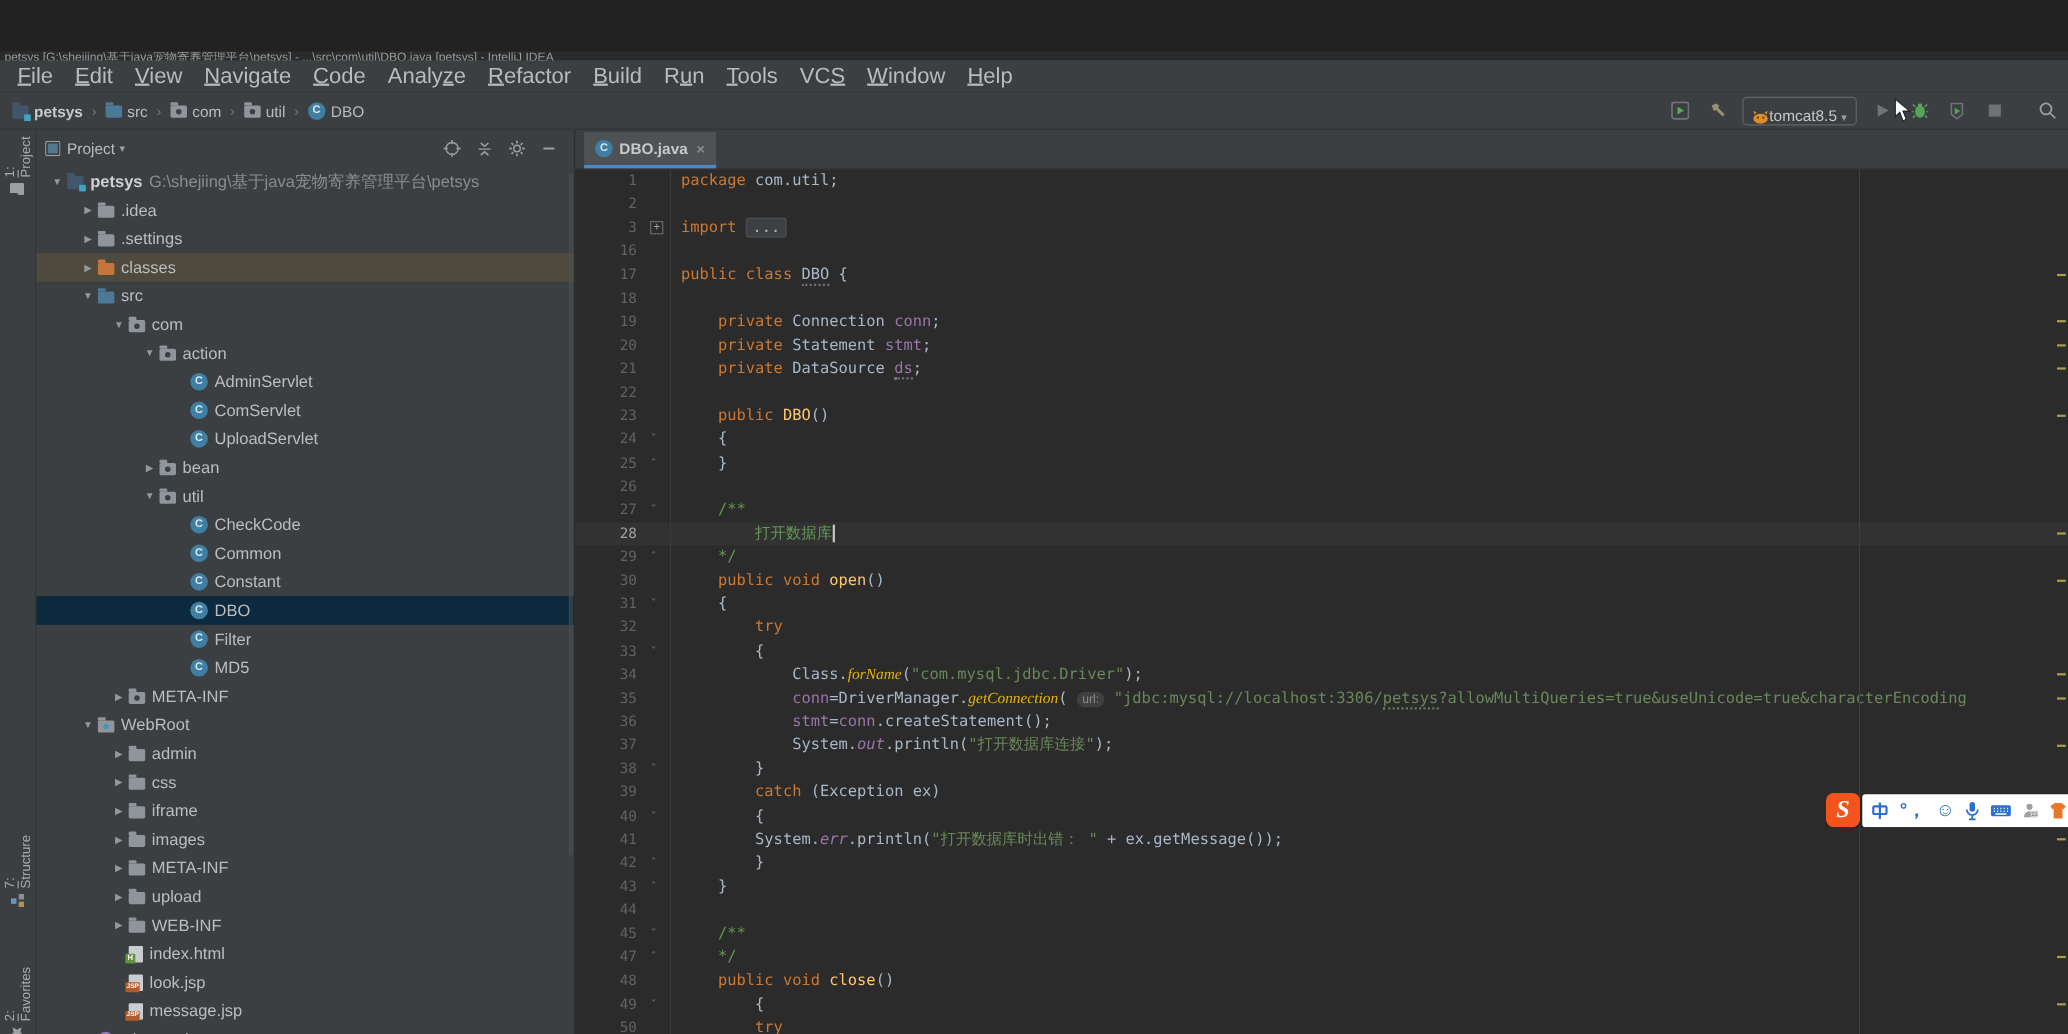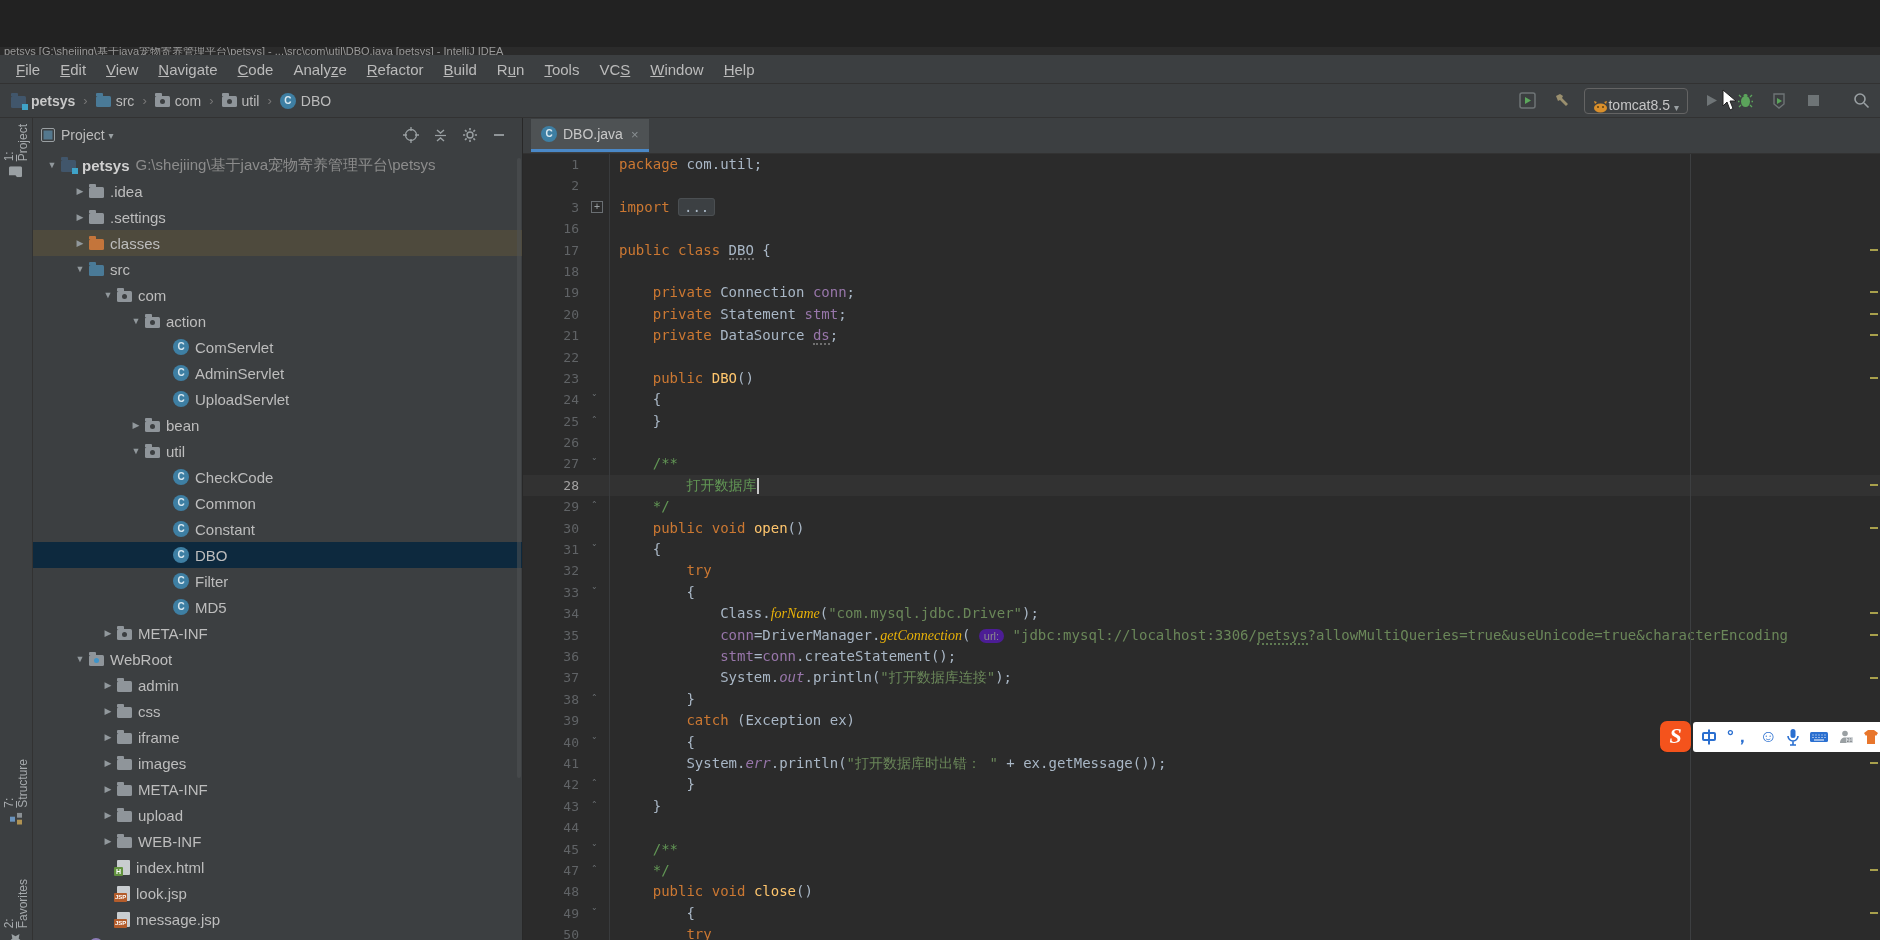--- a/index.html
+++ b/index.html
@@ -3,21 +3,21 @@
 <meta charset="utf-8">
 <style>
   html,body{margin:0;padding:0;background:#222;}
   .app{position:relative;width:1880px;height:940px;overflow:hidden;background:#3c3f41;
        font-family:"Liberation Sans",sans-serif;color:#bbbbbb;margin-top:47px;-webkit-font-smoothing:antialiased;}
   
   .titlebar{height:8px;background:#2b2b2b;overflow:hidden;color:#9a9a9a;font-size:11px;}
   .titlebar span{display:inline-block;transform:translateY(-3px);white-space:nowrap;padding-left:4px;}
   
   .menubar{height:28px;background:#3c3f41;border-bottom:1px solid #323232;display:flex;align-items:center;
-           padding-left:6px;font-size:15px;color:#bbbbbb;}
+           padding-left:6px;font-size:20px;color:#bbbbbb;}
   .menu-item{padding:0 10px;cursor:default;}
   .menu-item u{text-decoration:underline;}
   
   .navbar{height:33px;background:#3c3f41;border-bottom:1px solid #323232;display:flex;align-items:center;
           padding:0 8px;font-size:14px;}
   .crumbs{display:flex;align-items:center;gap:4px;}
   .crumb{display:flex;align-items:center;gap:5px;padding:1px 3px;}
   .crumb.bold{font-weight:bold;color:#c8c8c8;}
   .crumb-sep{color:#777;font-size:13px;padding:0 1px;}
   .nav-right{margin-left:auto;display:flex;align-items:center;gap:12px;}
@@ -68,21 +68,21 @@
         font:bold 7px/9px "Liberation Sans",sans-serif;padding:0 2px;border-radius:1px;}
   .ic-page.jsp::after{content:"JSP";position:absolute;left:-3px;bottom:-1px;background:#b35c2b;color:#fff;
         font:bold 6px/9px "Liberation Sans",sans-serif;padding:0 1px;border-radius:1px;}
   .ic-cp{width:14px;height:14px;border-radius:50%;background:#8d7cb8;}
   .ic-cp::before{content:"";position:absolute;left:2px;top:2px;width:10px;height:10px;border-radius:50%;background:#a79ac9;}
   .ic-meta{width:12px;height:14px;background:#9ba1a5;border-radius:1px;}
   .ic-meta::after{content:"";position:absolute;left:2px;right:2px;top:3px;height:8px;
         background:repeating-linear-gradient(#6a6f73 0 1px,transparent 1px 3px);}
   
   .editor{flex:1;display:flex;flex-direction:column;background:#2b2b2b;position:relative;min-width:0;}
-  .tabbar{height:35px;background:#3c3f41;border-bottom:1px solid #323232;display:flex;align-items:center;padding-left:8px;flex:none;}
+  .tabbar{height:35px;background:#3c3f41;border-bottom:1px solid #323232;display:flex;align-items:flex-end;padding-left:8px;flex:none;font-weight:bold;}
   .tab{height:30px;display:flex;align-items:center;gap:6px;background:#4e5254;padding:0 10px;
        border-bottom:3px solid #4a88c7;font-size:14px;color:#c8c8c8;}
   .tab .close{color:#8a9093;font-size:13px;margin-left:2px;}
   .codewrap{position:relative;flex:1;overflow:hidden;font-family:"DejaVu Sans Mono",monospace;font-size:14px;}
   .guide{position:absolute;left:1167px;top:0;bottom:0;width:1px;background:#3d3f41;}
   .cl{display:flex;height:21.4px;line-height:21.4px;white-space:pre;}
   .cl .num{width:56px;text-align:right;color:#606366;font-size:13px;padding-right:6px;flex:none;
            font-family:"DejaVu Sans Mono",monospace;}
   .cl .fold{width:24px;flex:none;position:relative;border-right:1px solid #393b3d;color:#6a6f73;}
   .cl .code{padding-left:9px;}
@@ -96,21 +96,21 @@
   .str{color:#6a8759;}
   .cmt{color:#629755;}
   .fld{color:#9876aa;}
   .fldi{color:#9876aa;font-style:italic;}
   .mth{color:#ffc66d;}
   .it{color:#eab308;font-style:italic;font-family:Liberation Serif, serif;}
   .errpl{color:#a9b7c6;border-bottom:2px dotted #6f6f6f;}
   .errfld{color:#9876aa;border-bottom:2px dotted #6f6f6f;}
   .errstr{color:#6a8759;border-bottom:2px dotted #5f7a52;}
   .chip{background:#3c4043;border:1px solid #4b4f52;border-radius:3px;padding:0 5px;color:#a9b7c6;}
-  .inlay{background:#4c1d95;border-radius:7px;padding:1px 5px;color:#8c8c8c;
+  .inlay{background:#404040;border-radius:7px;padding:1px 5px;color:#8c8c8c;
          font-family:"Liberation Sans",sans-serif;font-size:11px;}
   .caret-bar{display:inline-block;width:2px;height:16px;background:#c8c8c8;vertical-align:middle;margin-left:1px;}
   .hscroll{position:absolute;left:90px;width:1010px;bottom:3px;height:9px;background:#55585a;border-radius:4px;opacity:.85;}
   .smark{position:absolute;right:2px;width:8px;height:2px;background:#a8a04c;}
   .ebreadcrumbs{height:28px;background:#34373a;border-top:1px solid #2a2a2a;display:flex;align-items:center;
                 padding-left:96px;font-size:13px;color:#a9a9a9;gap:8px;flex:none;}
   .ebreadcrumbs .sep{color:#6f7578;font-size:12px;}
   
   .cursor{position:absolute;left:1722px;top:42px;z-index:60;}
   .ime{position:absolute;left:1660px;top:674px;display:flex;align-items:center;z-index:50;width:220px;overflow:hidden;}
@@ -333,26 +333,26 @@
             <span class="lbl">com</span>
           </div>
           <div class="trow" style="padding-left: 94px;">
             <span class="arrow">▼</span>
             <span class="ic ic-folder pkg"></span>
             <span class="lbl">action</span>
           </div>
           <div class="trow" style="padding-left: 122px;">
             <span class="arrow"></span>
             <span class="ic ic-class"></span>
+            <span class="lbl">AdminServlet</span>
+          </div>
+          <div class="trow" style="padding-left: 122px;">
+            <span class="arrow"></span>
+            <span class="ic ic-class"></span>
             <span class="lbl">ComServlet</span>
-          </div>
-          <div class="trow" style="padding-left: 122px;">
-            <span class="arrow"></span>
-            <span class="ic ic-class"></span>
-            <span class="lbl">AdminServlet</span>
           </div>
           <div class="trow" style="padding-left: 122px;">
             <span class="arrow"></span>
             <span class="ic ic-class"></span>
             <span class="lbl">UploadServlet</span>
           </div>
           <div class="trow" style="padding-left: 94px;">
             <span class="arrow">▶</span>
             <span class="ic ic-folder pkg"></span>
             <span class="lbl">bean</span>

